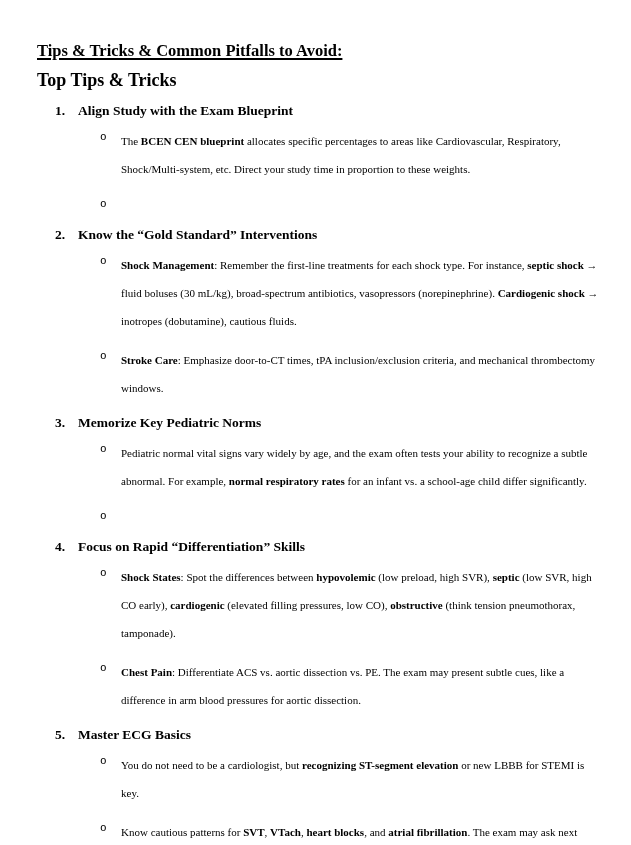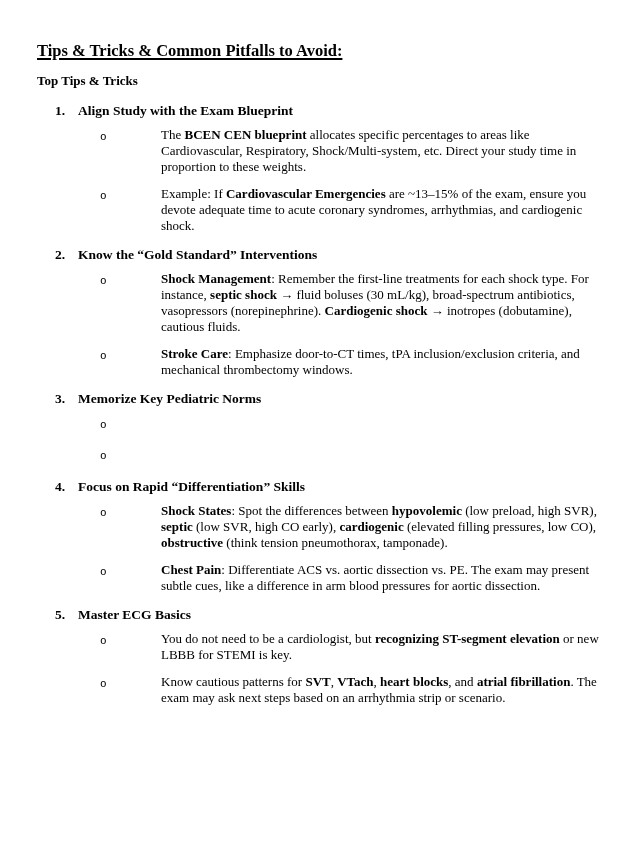--- a/index.html
+++ b/index.html
@@ -21,21 +21,21 @@
   .doc-title {
     font-size: 16.5px;
     font-weight: bold;
     line-height: 22px;
     text-decoration: underline;
     text-decoration-thickness: 1.5px;
     text-underline-offset: 2px;
     margin: 0 0 10px 0;
   }
   .section-heading {
-    font-size: 13px;
+    font-size: 18px;
     font-weight: bold;
     line-height: 17px;
     margin: 0 0 12px 0;
   }
   .item-heading {
     display: flex;
     font-size: 13.5px;
     font-weight: bold;
     line-height: 20px;
     margin: 0 0 6px 0;
@@ -54,23 +54,22 @@
   }
   .bullet-marker {
     flex: 0 0 21px;
     margin-left: 63px;
     font-family: "DejaVu Sans Mono", monospace;
     font-size: 11px;
     line-height: 20px;
   }
   .bullet-text {
     width: 478px;
-    font-size: 13px;
-    line-height: 16px;
-    margin-left: 40px;
+    font-size: 11px;
+    line-height: 28px;
   }
   .bullet-text b {
     font-weight: bold;
   }
 </style>
 </head>
 <body>
 
 <div class="page">
   <h1 class="doc-title">Tips &amp; Tricks &amp; Common Pitfalls to Avoid:</h1>
@@ -80,21 +79,20 @@
         <div class="item-heading">
           <span class="item-num">1.</span>
           <span class="item-title">Align Study with the Exam Blueprint</span>
         </div>
         <div class="bullet">
           <span class="bullet-marker">o</span>
           <div class="bullet-text"><span>The </span><b>BCEN CEN blueprint</b><span> allocates specific percentages to areas like Cardiovascular, Respiratory, Shock/Multi-system, etc. Direct your study time in proportion to these weights.</span></div>
         </div>
         <div class="bullet">
           <span class="bullet-marker">o</span>
-          <div class="bullet-text"><span>Example: If </span><b>Cardiovascular Emergencies</b><span> are ~13–15% of the exam, ensure you devote adequate time to acute coronary syndromes, arrhythmias, and cardiogenic shock.</span></div>
         </div>
       </div>
       <div class="item">
         <div class="item-heading">
           <span class="item-num">2.</span>
           <span class="item-title">Know the “Gold Standard” Interventions</span>
         </div>
         <div class="bullet">
           <span class="bullet-marker">o</span>
           <div class="bullet-text"><b>Shock Management</b><span>: Remember the first-line treatments for each shock type. For instance, </span><b>septic shock</b><span> → fluid boluses (30 mL/kg), broad-spectrum antibiotics, vasopressors (norepinephrine). </span><b>Cardiogenic shock</b><span> → inotropes (dobutamine), cautious fluids.</span></div>
@@ -104,20 +102,21 @@
           <div class="bullet-text"><b>Stroke Care</b><span>: Emphasize door-to-CT times, tPA inclusion/exclusion criteria, and mechanical thrombectomy windows.</span></div>
         </div>
       </div>
       <div class="item">
         <div class="item-heading">
           <span class="item-num">3.</span>
           <span class="item-title">Memorize Key Pediatric Norms</span>
         </div>
         <div class="bullet">
           <span class="bullet-marker">o</span>
+          <div class="bullet-text"><span>Pediatric normal vital signs vary widely by age, and the exam often tests your ability to recognize a subtle abnormal. For example, </span><b>normal respiratory rates</b><span> for an infant vs. a school-age child differ significantly.</span></div>
         </div>
         <div class="bullet">
           <span class="bullet-marker">o</span>
         </div>
       </div>
       <div class="item">
         <div class="item-heading">
           <span class="item-num">4.</span>
           <span class="item-title">Focus on Rapid “Differentiation” Skills</span>
         </div>

